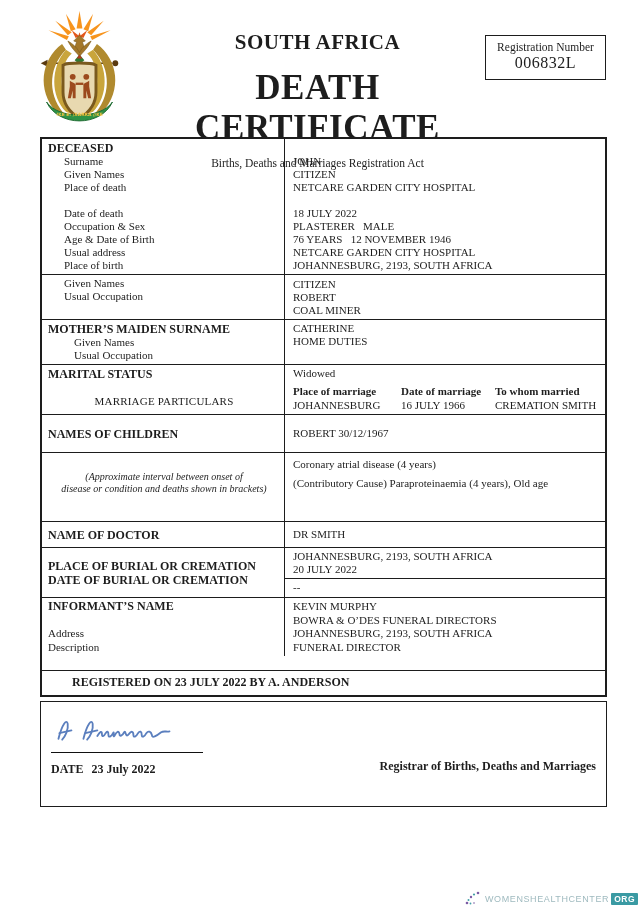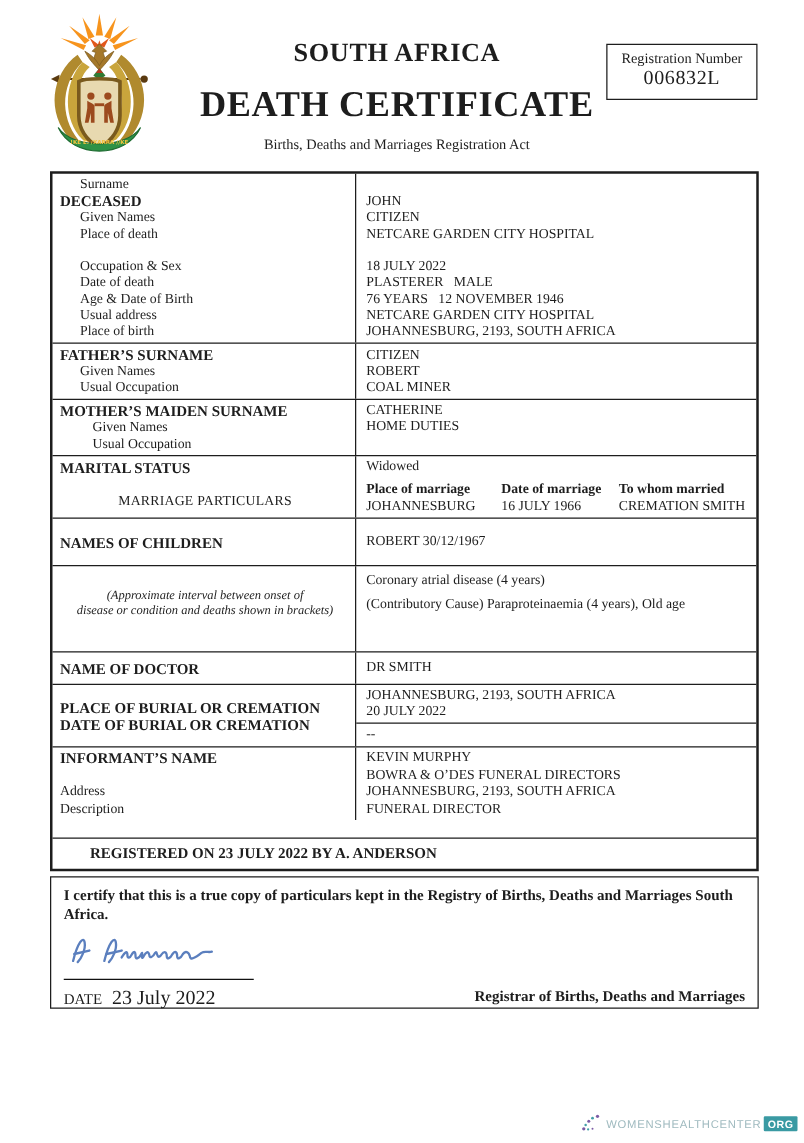--- a/index.html
+++ b/index.html
@@ -10,21 +10,21 @@
     background: #ffffff;
     font-family: "Liberation Serif", serif;
     color: #1d1d1d;
     overflow: hidden;
   }
 
   
   .coat { position: absolute; left: 31px; top: 9px; width: 97px; height: 124px; }
   .title-block { position: absolute; left: 130px; top: 30px; width: 375px; text-align: center; }
   .country { font-size: 21px; font-weight: bold; letter-spacing: .5px; }
-  .doc-title { font-size: 29px; font-weight: bold; margin-top: 13px; letter-spacing: .5px; }
+  .doc-title { font-size: 35px; font-weight: bold; margin-top: 13px; letter-spacing: .5px; }
   .doc-subtitle { font-size: 11.5px; margin-top: 9px; }
   .reg-box {
     position: absolute; left: 485px; top: 35px; width: 121px; height: 45px;
     border: 1.5px solid #1d1d1d; text-align: center; padding-top: 5px;
   }
   .reg-label { font-size: 11.5px; }
   .reg-number { font-size: 16px; margin-top: 1px; letter-spacing: .5px; }
 
   
   .cert-table {
@@ -65,22 +65,22 @@
   .registered-cell { grid-column: 1 / -1; font-weight: bold; font-size: 12px; padding: 4px 6px 5px 6px; }
 
   
   .certify-box {
     position: absolute; left: 40px; top: 701px; width: 567px; height: 106px;
     border: 1.5px solid #1d1d1d; padding: 7px 10px 6px 10px;
   }
   .certify-text { font-weight: bold; font-size: 12px; line-height: 15px; }
   .signature-wrap { width: 152px; margin-top: 2px; border-bottom: 1.5px solid #111; }
   .certify-footer { display: flex; justify-content: space-between; margin-top: 6px; }
-  .date-label { font-weight: normal; font-size: 12px; }
-  .date-value { font-size: 16px; margin-left: 8px; }
+  .date-label { font-weight: bold; font-size: 12px; }
+  .date-value { font-size: 12px; margin-left: 8px; font-weight: bold; }
   .registrar { font-weight: bold; font-size: 12px; }
 
   
   .watermark {
     position: absolute; right: 5px; top: 891px;
     display: flex; align-items: center; gap: 2px;
     font-family: "Liberation Sans", sans-serif;
   }
   .wm-text { font-size: 9px; letter-spacing: .6px; color: #9fbabf; }
   .wm-badge {
@@ -157,48 +157,47 @@
 
   <div class="reg-box">
     <div class="reg-label">Registration Number</div>
     <div class="reg-number">006832L</div>
   </div>
 
   <div class="cert-table">
 
     <div class="row">
       <div class="cell-l">
+        <div class="line heading">DECEASED</div>
         <div class="line indent">Surname</div>
-        <div class="line heading">DECEASED</div>
         <div class="line indent">Given Names</div>
         <div class="line indent">Place of death</div>
         <div class="line indent"></div>
+        <div class="line indent">Date of death</div>
         <div class="line indent">Occupation &amp; Sex</div>
-        <div class="line indent">Date of death</div>
         <div class="line indent">Age &amp; Date of Birth</div>
         <div class="line indent">Usual address</div>
         <div class="line indent">Place of birth</div>
       </div>
       <div class="cell-r">
         <div class="line heading">&nbsp;</div>
         <div class="line">JOHN</div>
         <div class="line">CITIZEN</div>
         <div class="line">NETCARE GARDEN CITY HOSPITAL</div>
         <div class="line"></div>
         <div class="line">18 JULY 2022</div>
         <div class="line">PLASTERER   MALE</div>
         <div class="line">76 YEARS   12 NOVEMBER 1946</div>
         <div class="line">NETCARE GARDEN CITY HOSPITAL</div>
         <div class="line">JOHANNESBURG, 2193, SOUTH AFRICA</div>
       </div>
     </div>
 
     <div class="row">
       <div class="cell-l">
-        <div class="line heading">FATHER’S SURNAME</div>
         <div class="line indent">Given Names</div>
         <div class="line indent">Usual Occupation</div>
       </div>
       <div class="cell-r">
         <div class="line" style="line-height:14px">CITIZEN</div>
         <div class="line">ROBERT</div>
         <div class="line">COAL MINER</div>
       </div>
     </div>
 
@@ -296,21 +295,20 @@
       </div>
     </div>
 
     <div class="row registered-row">
       <div class="registered-cell">REGISTERED ON 23 JULY 2022 BY A. ANDERSON</div>
     </div>
 
   </div>
 
   <div class="certify-box">
-    <div class="certify-text">I certify that this is a true copy of particulars kept in the Registry of Births, Deaths and Marriages South Africa.</div>
     <div class="signature-wrap">
       <svg viewBox="0 0 160 40" width="150" height="37" xmlns="http://www.w3.org/2000/svg">
         <g fill="none" stroke="#5b7fbe" stroke-width="2" stroke-linecap="round" stroke-linejoin="round">
           <path d="M7,30 C11,14 16,8 17,14 C18,20 14,28 11,31"></path>
           <path d="M8,24 L21,21"></path>
           <path d="M34,30 C38,14 43,8 44,14 C45,20 41,28 38,31"></path>
           <path d="M36,24 L49,21"></path>
           <path d="M49,27 C52,22 54,21 54,25 C54,28 56,28 58,24 C60,21 61,22 61,26 C61,29 64,28 66,24 C68,20 65,31 68,26 C70,22 72,21 73,25 C73,28 76,27 78,23 C80,20 79,30 83,25 C86,21 88,22 88,26 C88,29 91,28 93,24 C95,21 97,22 97,26 C97,29 100,28 102,24 C104,21 107,22 108,26 C108,30 113,27 118,23 C121,21 124,23 127,22"></path>
         </g>
       </svg>

